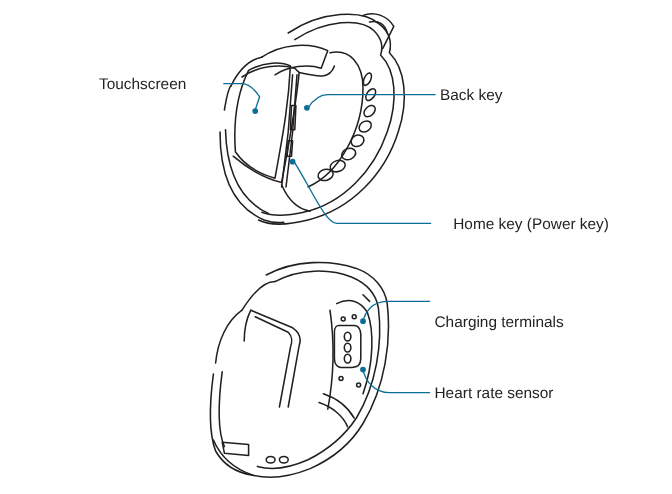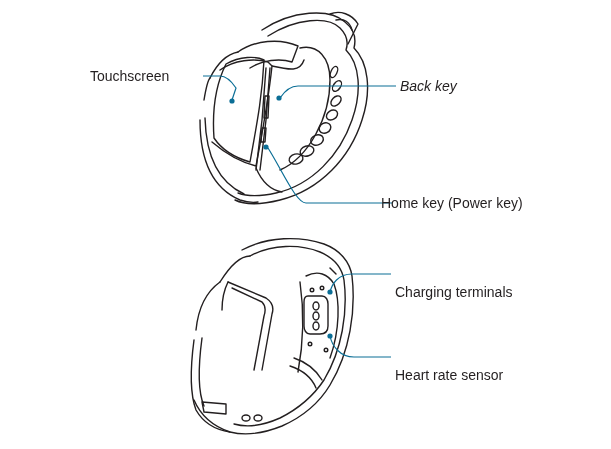--- a/index.html
+++ b/index.html
@@ -100,17 +100,17 @@
     <g fill="#0b6e96">
       <circle cx="232" cy="101" r="2.6"></circle>
       <circle cx="279" cy="98" r="2.6"></circle>
       <circle cx="266" cy="147" r="2.6"></circle>
       <circle cx="330" cy="292" r="2.6"></circle>
       <circle cx="330" cy="336" r="2.6"></circle>
     </g>
   </svg>
 
   <div class="label" style="left:90px; top:68px;">Touchscreen</div>
-  <div class="label" style="left:400px; top:78px;font-style:italic;">Back key</div>
-  <div class="label" style="left:381px; top:195px;text-align:center;">Home key (Power key)</div>
+  <div class="label" style="left:400px; top:78px;">Back key</div>
+  <div class="label" style="left:412px; top:195px;text-align:center;">Home key (Power key)</div>
   <div class="label" style="left:395px; top:266px;margin-top:18px;">Charging terminals</div>
-  <div class="label" style="left:395px; top:349px;margin-top:18px;">Heart rate sensor</div>
+  <div class="label" style="left:395px; top:349px;">Heart rate sensor</div>
 </div>
 
 </body></html>

